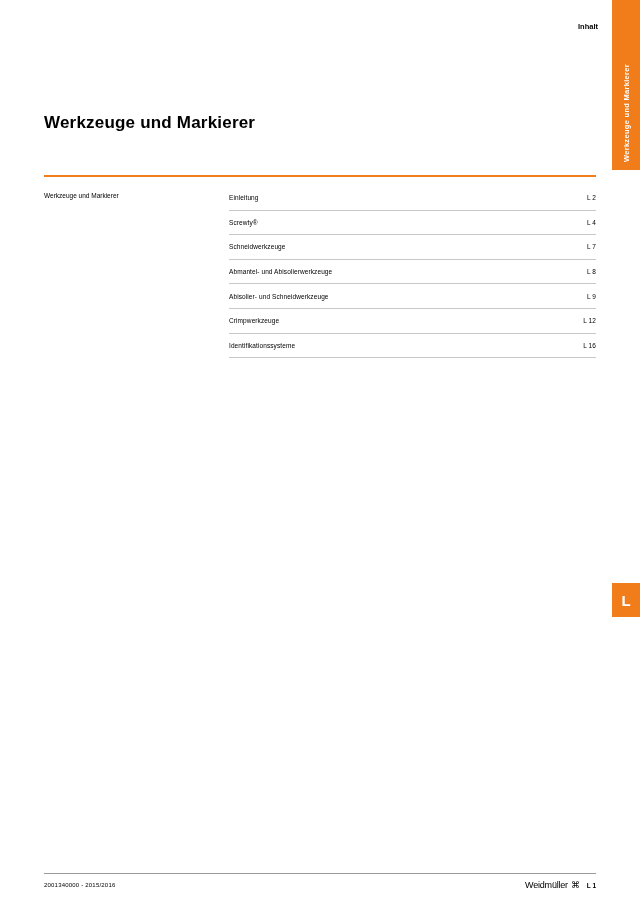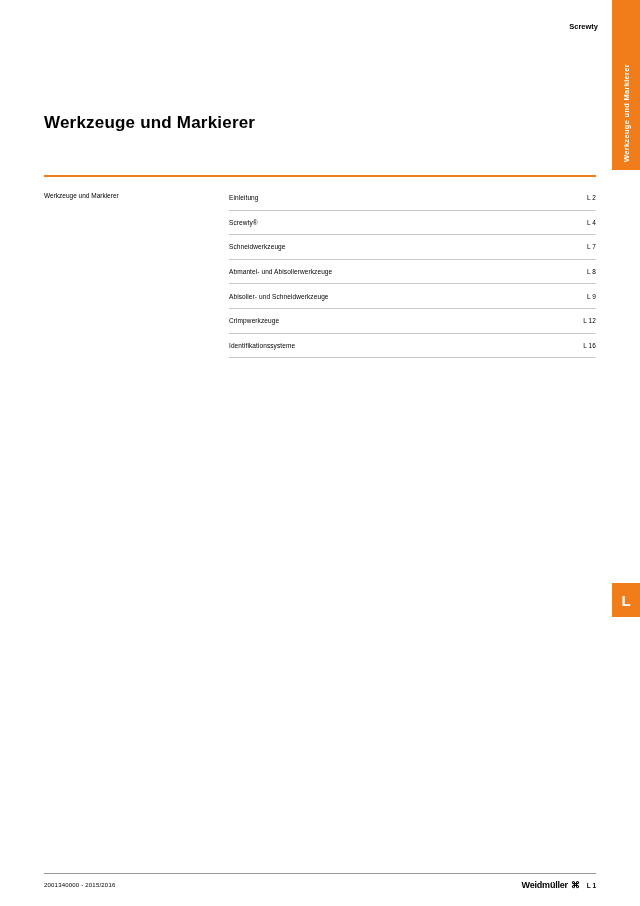--- a/index.html
+++ b/index.html
@@ -158,21 +158,21 @@
   .footer-right {
     position: absolute;
     bottom: 16px;
     right: 44px;
     display: flex;
     align-items: flex-end;
     gap: 7px;
   }
   .brand {
     font-size: 9px;
-    font-weight: bold;
+    font-weight: normal;
     color: #000;
     letter-spacing: -0.2px;
     line-height: 1;
     margin-top: 26px;
   }
   .brand-mark {
     display: inline-block;
     margin-left: 3px;
     font-size: 9px;
     line-height: 1;
@@ -190,21 +190,21 @@
 
 <div class="edge-strip"></div>
 <div class="edge-strip-label">
   <span>Werkzeuge und Markierer</span>
 </div>
 
 <div class="edge-letter-box">
   <span>L</span>
 </div>
 
-<div class="top-label">Screwty</div>
+<div class="top-label">Inhalt</div>
 
 <h1 class="page-title">Werkzeuge und Markierer</h1>
 
 <div class="title-rule"></div>
 
 <div class="section-label">Werkzeuge und Markierer</div>
 
 <div class="toc">
   <div class="toc-row">
     <span class="toc-title">Einleitung</span>

